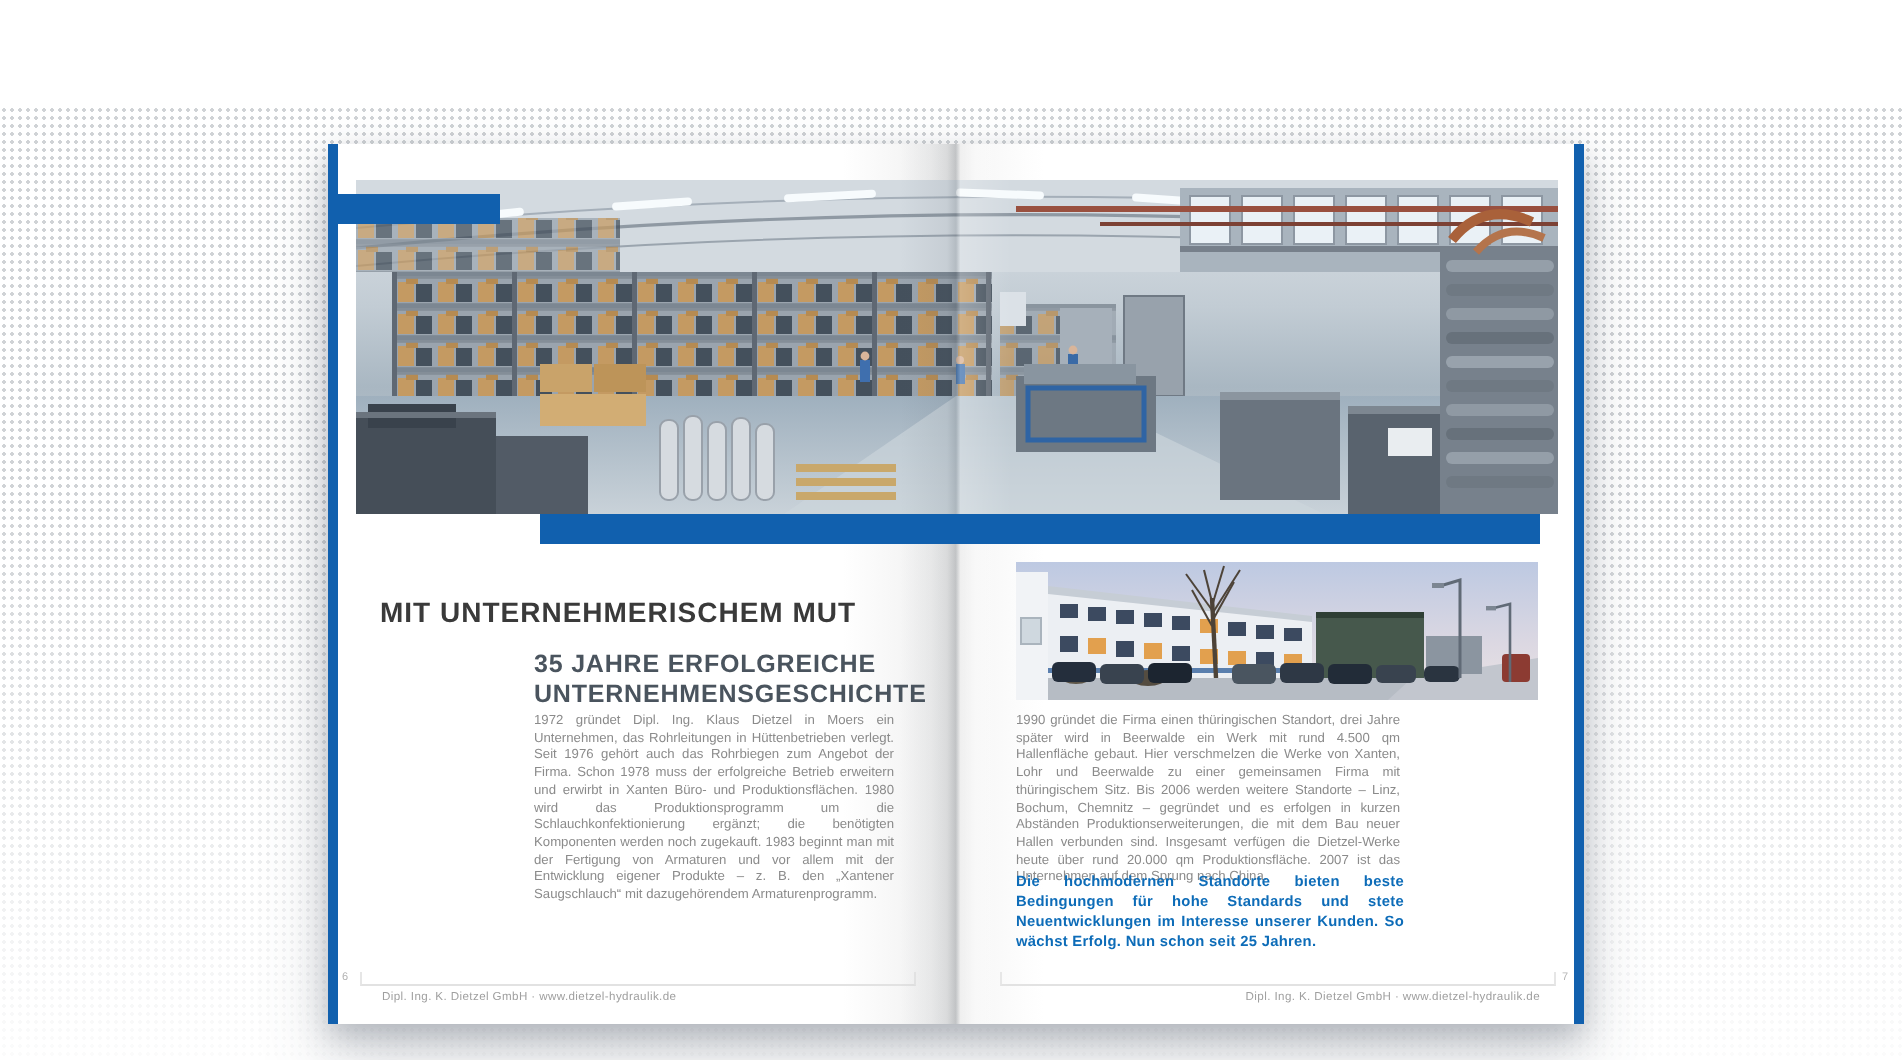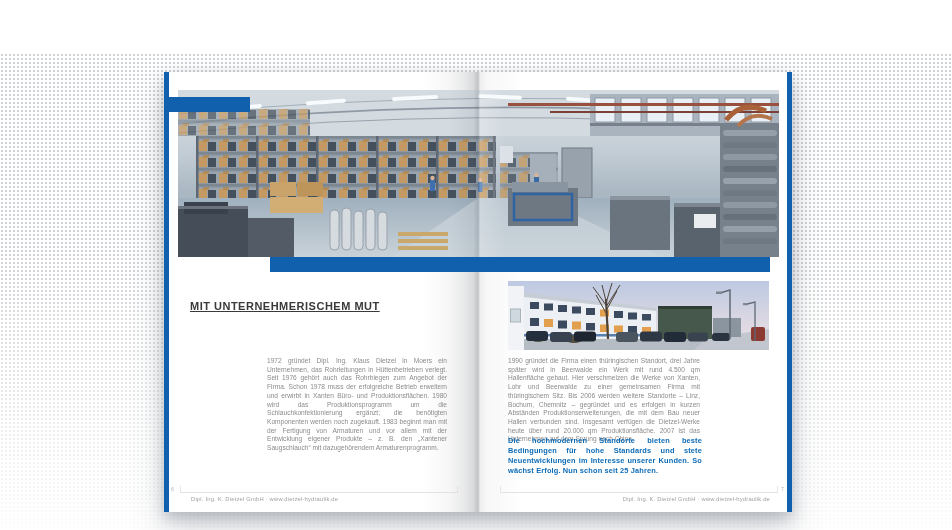--- a/index.html
+++ b/index.html
@@ -30,21 +30,21 @@
 
   .bar-top{position:absolute;left:0;top:25px;width:86px;height:15px;background:#1160ae;z-index:6;}
   .bar-bottom{position:absolute;left:106px;top:185px;width:500px;height:15px;background:#1160ae;z-index:6;}
 
   .photo2{position:absolute;left:344px;top:209px;width:261px;height:69px;z-index:3;overflow:hidden;background:#ccd3e2;}
 
   .fold-shade{position:absolute;left:286px;top:0;width:56px;height:440px;z-index:5;pointer-events:none;
         background:linear-gradient(to right,rgba(90,100,110,0) 0%,rgba(90,100,110,.10) 42%,rgba(55,65,75,.20) 50%,rgba(255,255,255,.22) 54%,rgba(90,100,110,0) 100%);}
 
   .headline{position:absolute;left:26px;top:228px;z-index:6;color:#3a3a3a;
-        font-size:11px;font-weight:bold;line-height:12.5px;letter-spacing:.5px;white-space:nowrap;text-decoration:underline;}
+        font-size:14px;font-weight:bold;line-height:12.5px;letter-spacing:.5px;white-space:nowrap;}
   .subheadline{position:absolute;left:103px;top:253px;z-index:6;color:#4a545e;
         font-size:12.5px;font-weight:bold;line-height:15px;letter-spacing:.4px;white-space:nowrap;}
 
   .bodytext{position:absolute;z-index:6;color:#8b8b8b;font-size:6.6px;line-height:8.7px;
         text-align:justify;}
   .bodytext.bleft{left:103px;top:285px;width:180px;}
   .bodytext.bright{left:344px;top:285px;width:192px;}
 
   .highlight{position:absolute;left:344px;top:364px;width:194px;z-index:6;color:#0d6cb8;
         font-size:7.4px;font-weight:bold;line-height:10px;text-align:justify;letter-spacing:.15px;}
@@ -286,20 +286,22 @@
         </g>
         <rect x="208" y="10.5" width="6" height="2.5" fill="#7c8692"></rect>
         <rect x="235" y="22" width="5" height="2.2" fill="#7c8692"></rect>
       </svg>
     </div>
 
     <div class="headline">
       <div>MIT UNTERNEHMERISCHEM MUT</div>
     </div>
     <div class="subheadline">
+      <div>35 JAHRE ERFOLGREICHE</div>
+      <div>UNTERNEHMENSGESCHICHTE</div>
     </div>
 
     <div class="bodytext bleft">1972 gründet Dipl. Ing. Klaus Dietzel in Moers ein Unternehmen, das Rohrleitungen in Hüttenbetrieben verlegt. Seit 1976 gehört auch das Rohrbiegen zum Angebot der Firma. Schon 1978 muss der erfolgreiche Betrieb erweitern und erwirbt in Xanten Büro- und Produktionsflächen. 1980 wird das Produktionsprogramm um die Schlauchkonfektionierung ergänzt; die benötigten Komponenten werden noch zugekauft. 1983 beginnt man mit der Fertigung von Armaturen und vor allem mit der Entwicklung eigener Produkte – z. B. den „Xantener Saugschlauch“ mit dazugehörendem Armaturenprogramm.</div>
     <div class="bodytext bright">1990 gründet die Firma einen thüringischen Standort, drei Jahre später wird in Beerwalde ein Werk mit rund 4.500 qm Hallenfläche gebaut. Hier verschmelzen die Werke von Xanten, Lohr und Beerwalde zu einer gemeinsamen Firma mit thüringischem Sitz. Bis 2006 werden weitere Standorte – Linz, Bochum, Chemnitz – gegründet und es erfolgen in kurzen Abständen Produktionserweiterungen, die mit dem Bau neuer Hallen verbunden sind. Insgesamt verfügen die Dietzel-Werke heute über rund 20.000 qm Produktionsfläche. 2007 ist das Unternehmen auf dem Sprung nach China.</div>
 
     <div class="highlight">Die hochmodernen Standorte bieten beste Bedingungen für hohe Standards und stete Neuentwicklungen im Interesse unserer Kunden. So wächst Erfolg. Nun schon seit 25 Jahren.</div>
 
     <div class="frame-line fl"></div>
     <div class="frame-line fr"></div>
     <div class="pagenum pl">6</div>

